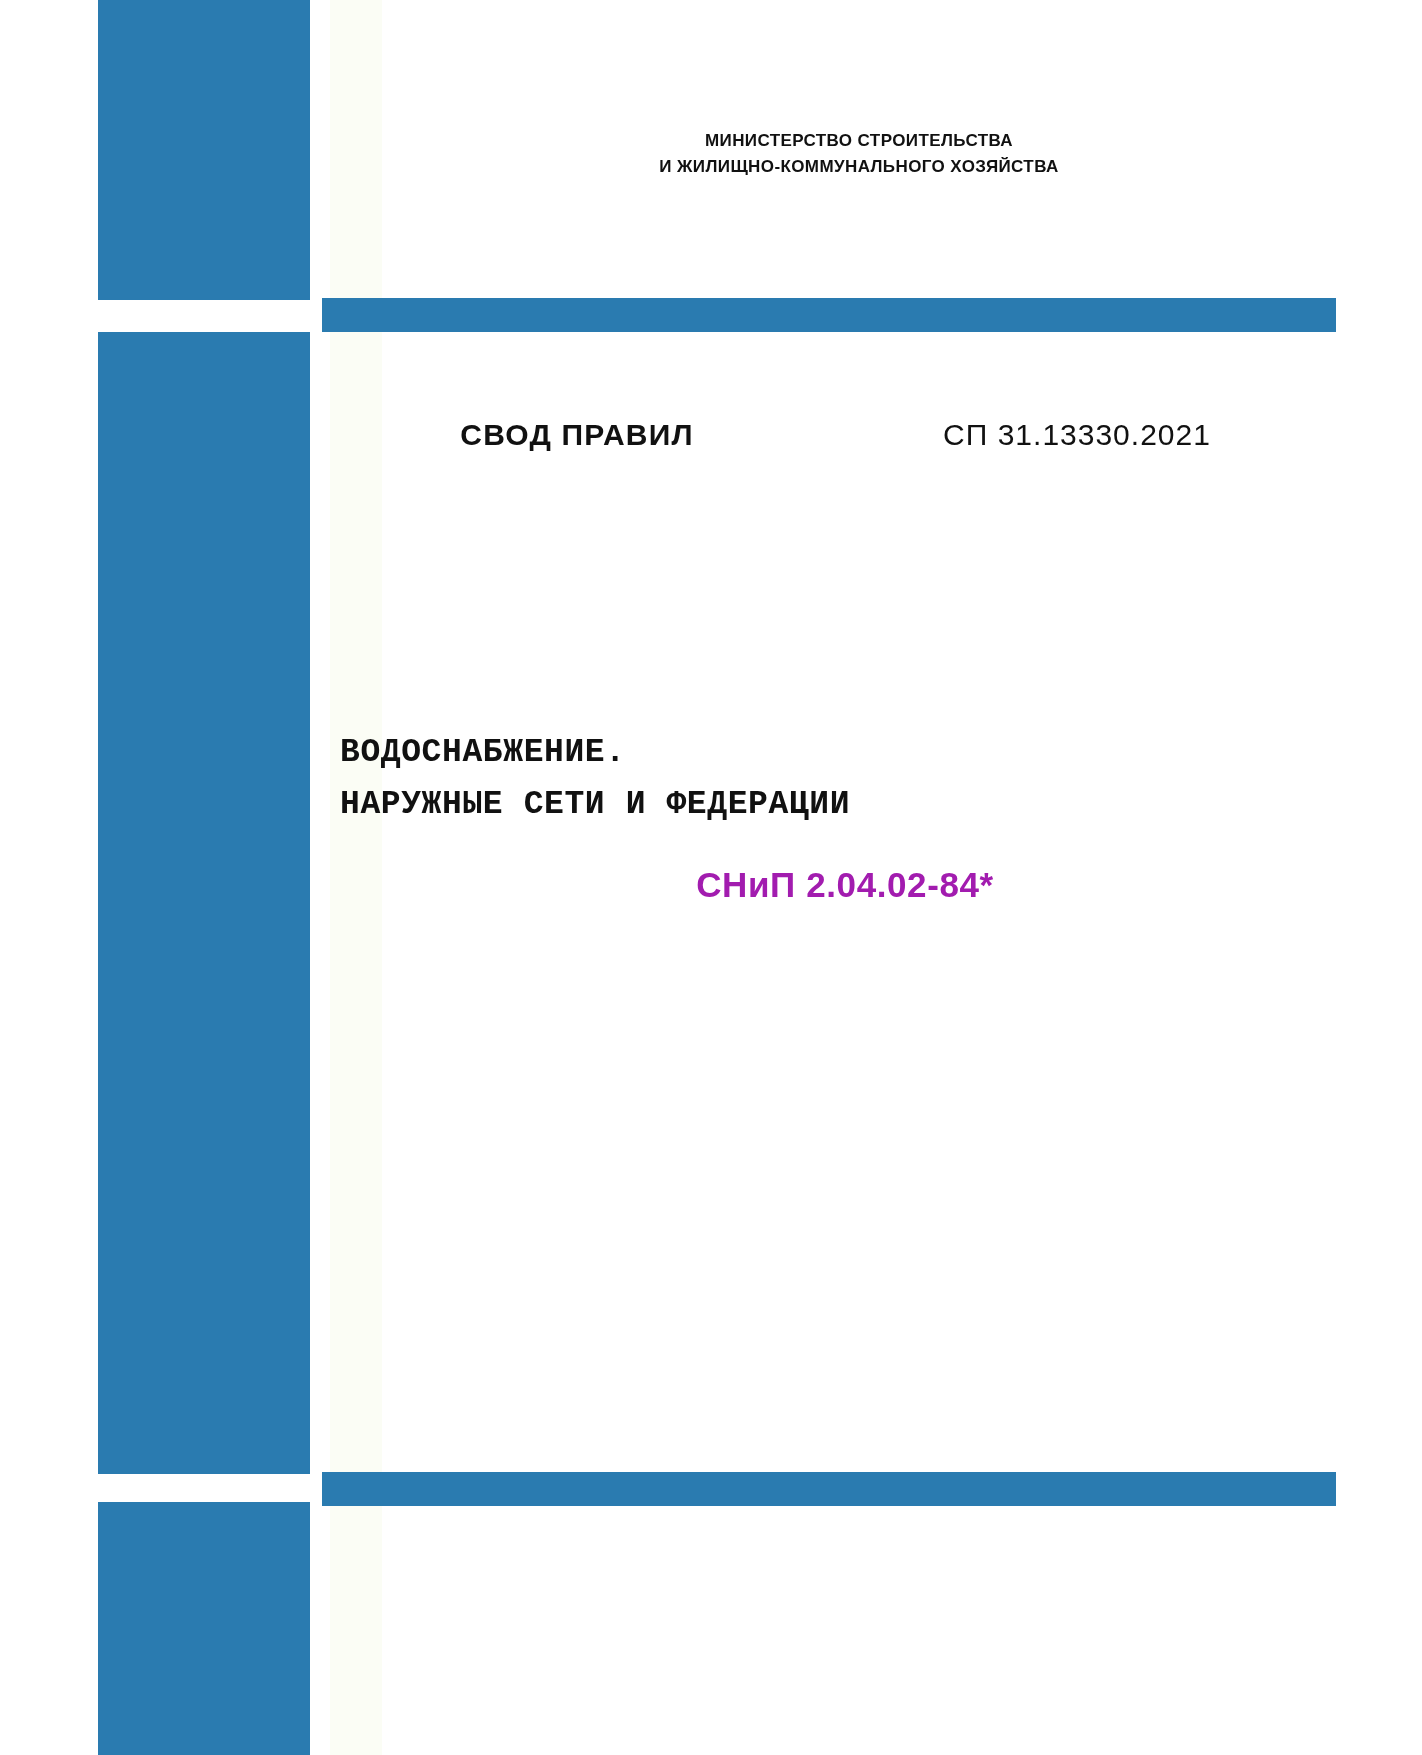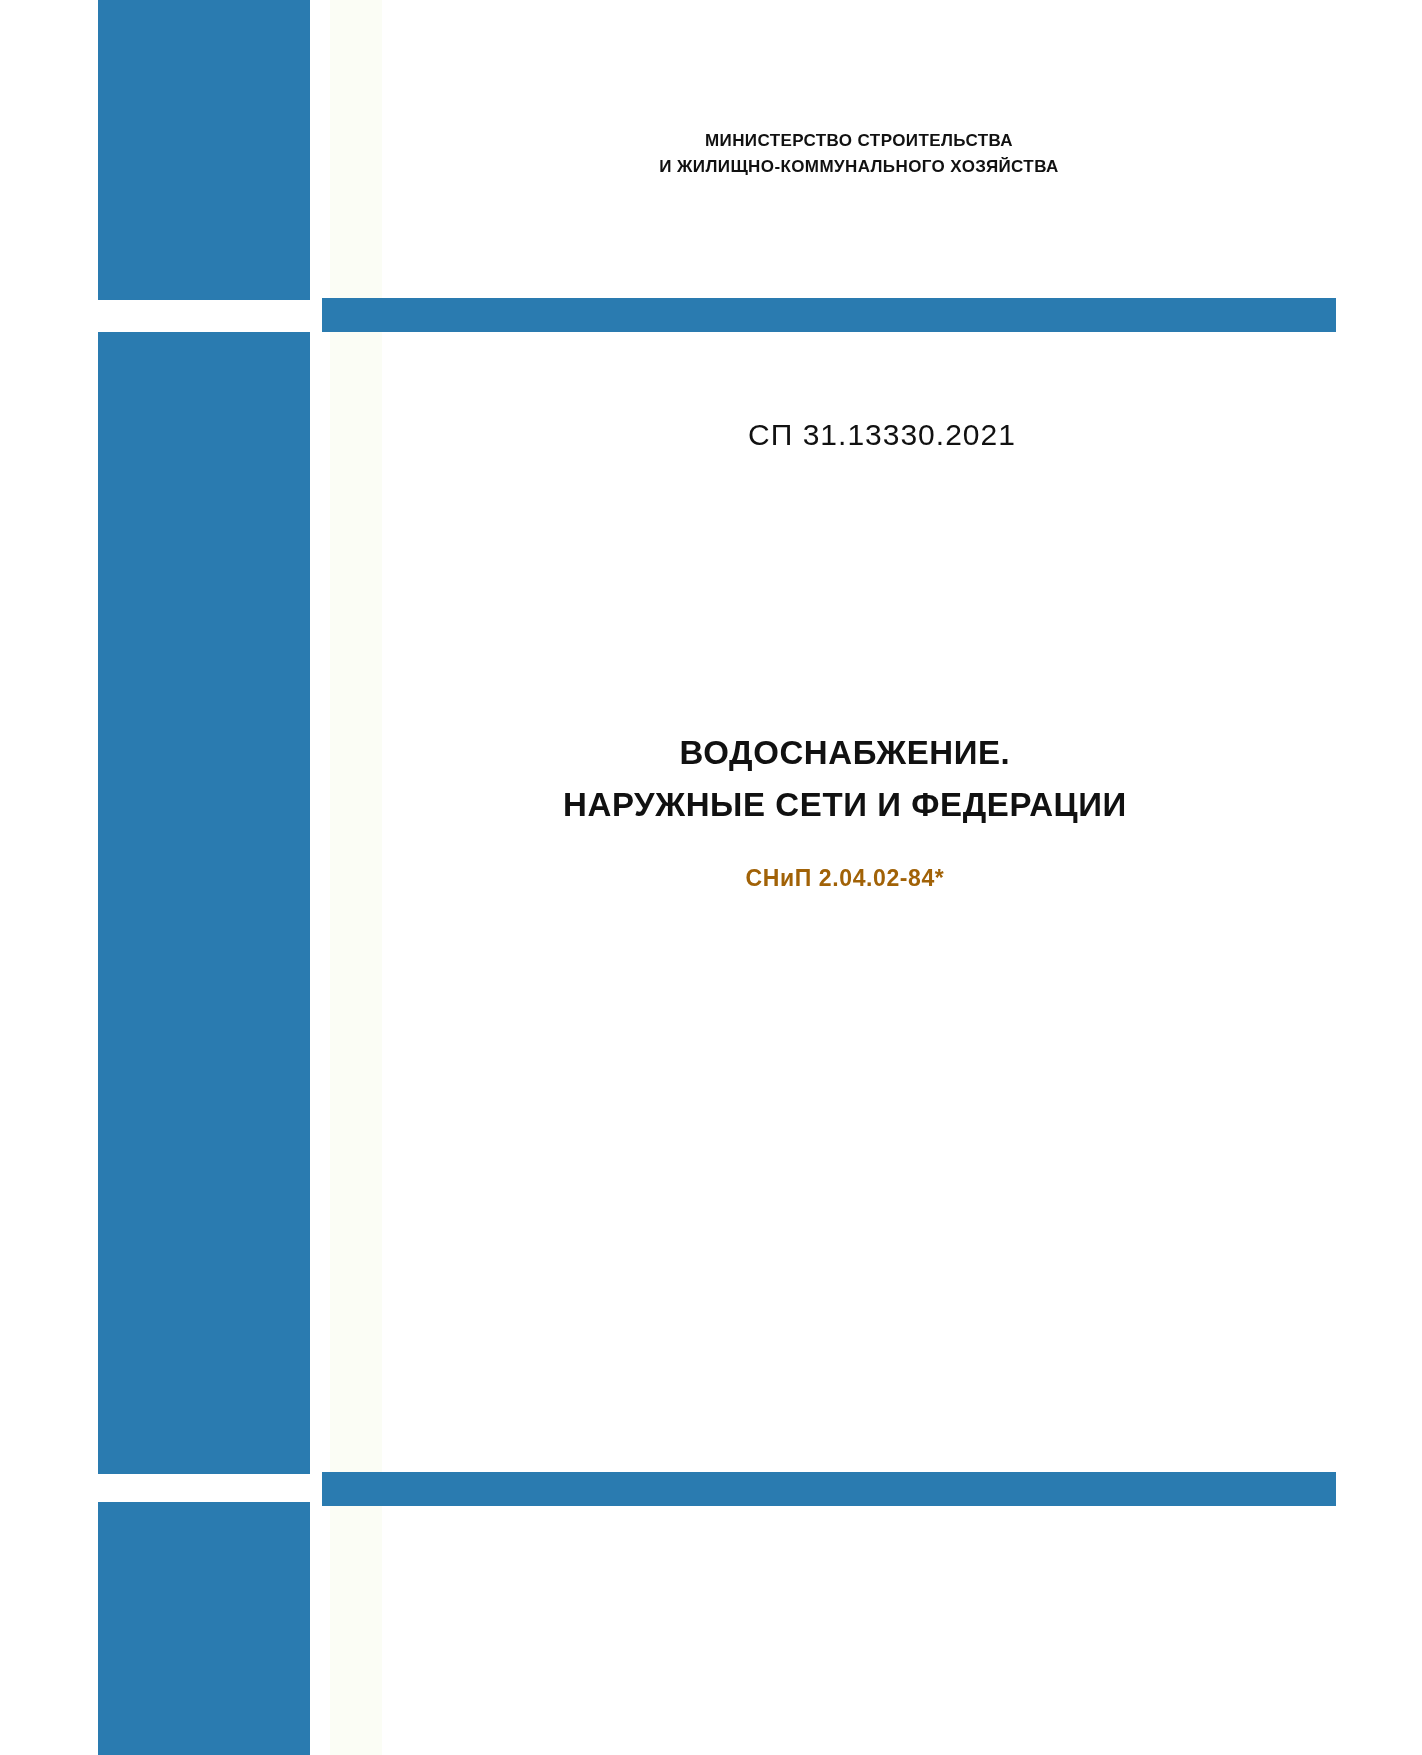--- a/index.html
+++ b/index.html
@@ -105,38 +105,38 @@
     font-size: 30px;
     font-weight: normal;
     letter-spacing: 1.0px;
   }
 
   .doc-title {
     position: absolute;
     left: 340px;
     top: 727px;
     width: 1010px;
-    text-align: center;
     font-size: 33px;
     font-weight: bold;
     line-height: 1.58;
     letter-spacing: 0.6px;
     color: #111111;
+    font-family: Liberation Mono, monospace;
   }
 
   .doc-subtitle {
     position: absolute;
     left: 340px;
     top: 865px;
     width: 1010px;
     text-align: center;
-    font-size: 23px;
+    font-size: 35px;
     font-weight: bold;
     letter-spacing: 0.6px;
-    color: #a16207;
+    color: #a21caf;
   }
 </style>
 </head>
 <body>
 
 <div id="page">
 
   <div class="v-pale"></div>
 
   <div class="bar v-left-top"></div>
@@ -145,20 +145,21 @@
 
   <div class="bar h-top"></div>
   <div class="bar h-bot"></div>
 
   <div class="ministry">
     <div>МИНИСТЕРСТВО СТРОИТЕЛЬСТВА</div>
     <div>И ЖИЛИЩНО-КОММУНАЛЬНОГО ХОЗЯЙСТВА</div>
   </div>
 
   <div class="code-row">
+    <div class="code-label">СВОД ПРАВИЛ</div>
     <div class="code-number">СП 31.13330.2021</div>
   </div>
 
   <div class="doc-title">
     <div>ВОДОСНАБЖЕНИЕ.</div>
     <div>НАРУЖНЫЕ СЕТИ И ФЕДЕРАЦИИ</div>
   </div>
 
   <div class="doc-subtitle">СНиП 2.04.02-84*</div>
 

